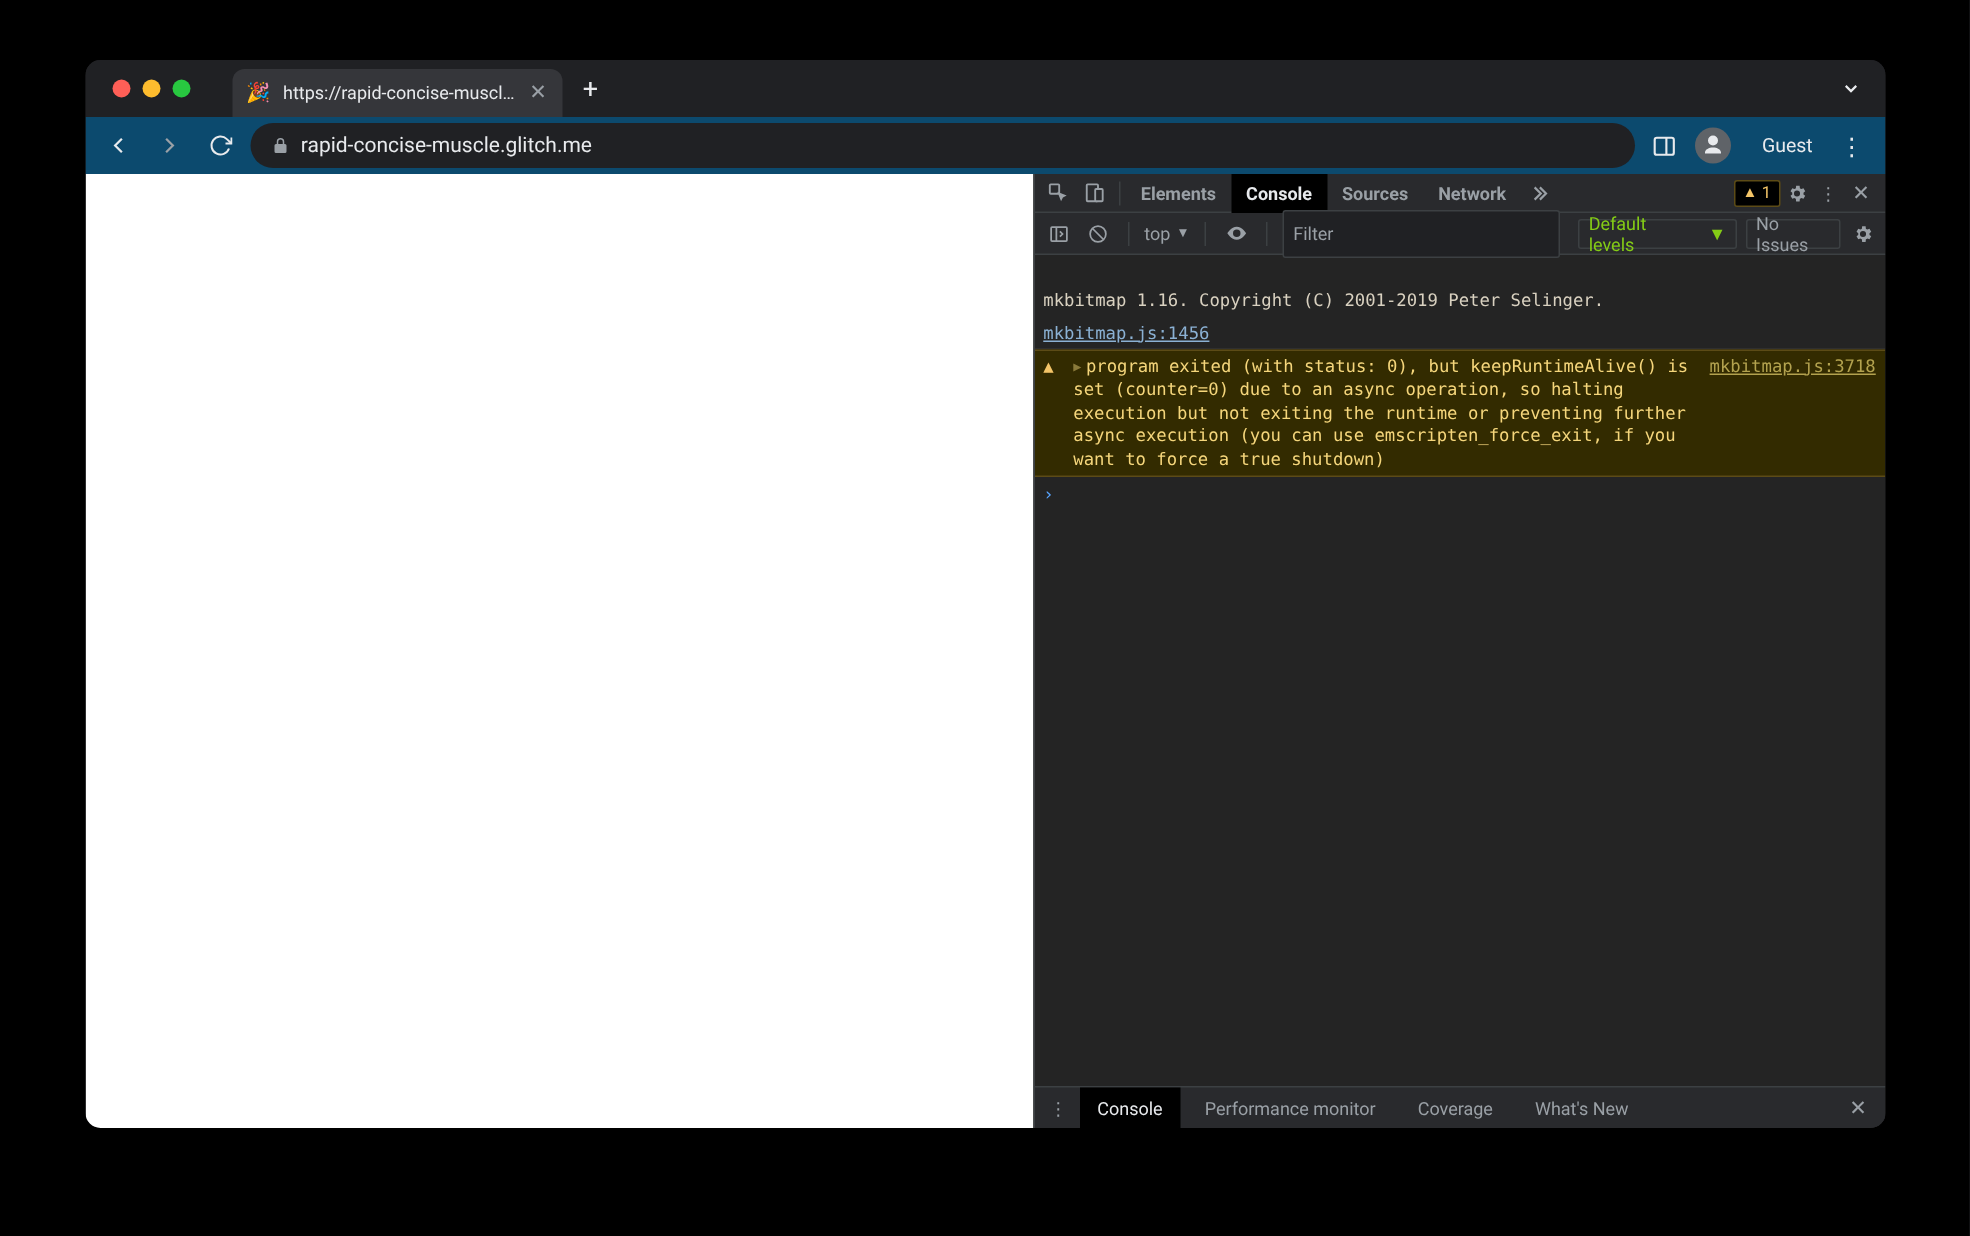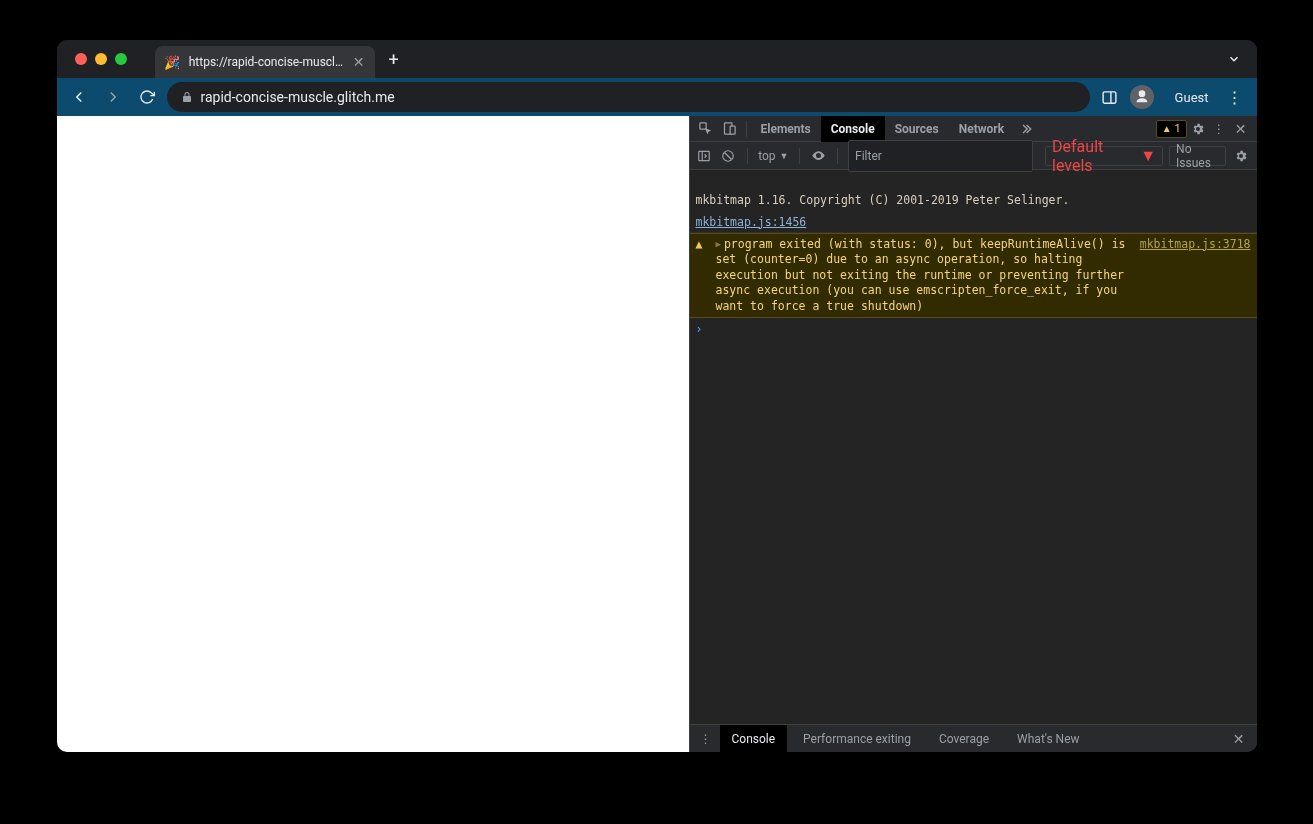--- a/index.html
+++ b/index.html
@@ -89,21 +89,21 @@
   }
   .ct-btn{width:22px;height:22px;display:flex;align-items:center;justify-content:center;color:#9aa0a6;cursor:pointer;}
   .ctx{display:flex;align-items:center;gap:4px;color:#9aa0a6;cursor:pointer;font-size:12px;}
   .ctx .dd{font-size:9px;}
   .filter{
     flex:0 0 185px;height:32px;background:#202124;border:1px solid #3c4043;
     border-radius:2px;display:flex;align-items:center;padding:0 6px;color:#9aa0a6;
     font-size:12px;
   }
   .ct .grow{flex:1;}
-  .levels{display:flex;align-items:center;gap:16px;color:#ef4444;font-size:16px;border:1px solid #3c4043;height:20px;padding:0 6px;border-radius:2px;cursor:pointer;}
+  .levels{display:flex;align-items:center;gap:16px;color:#84cc16;font-size:12px;border:1px solid #3c4043;height:20px;padding:0 6px;border-radius:2px;cursor:pointer;}
   .issues{display:flex;align-items:center;gap:4px;color:#9aa0a6;font-size:12px;border:1px solid #3c4043;height:20px;padding:0 6px;border-radius:2px;cursor:pointer;}
   .ct-gear{color:#9aa0a6;cursor:pointer;padding:0 2px;}
   
   .console{flex:1;overflow:auto;font-family:Menlo,Consolas,monospace;font-size:11.5px;}
   .row{display:flex;padding:3px 6px;gap:6px;border-bottom:1px solid #2f2f2f;}
   .row .gutter{width:14px;flex:0 0 14px;}
   .row .msg{flex:1;white-space:pre-wrap;line-height:1.35;}
   .row .src{color:#9aa0a6;text-decoration:underline;cursor:pointer;white-space:nowrap;align-self:flex-start;text-align:right;}
   .row.info{color:#d9d1c0;flex-direction:column;}
   .row.info .src{color:#8bb1d4;}
@@ -294,21 +294,21 @@
           <div class="src">mkbitmap.js:3718</div>
         </div>
         <div class="prompt">
           <div class="caret">›</div>
         </div>
       </div>
 
       <div class="drawer">
         <div class="dt-gear">⋮</div>
         <div class="drawer-tab active">Console</div>
-        <div class="drawer-tab">Performance exiting</div>
+        <div class="drawer-tab">Performance monitor</div>
         <div class="drawer-tab">Coverage</div>
         <div class="drawer-tab">What's New</div>
         <div class="grow"></div>
         <div class="drawer-close">✕</div>
       </div>
     </div>
   </div>
 </div>
 
 </body></html>

